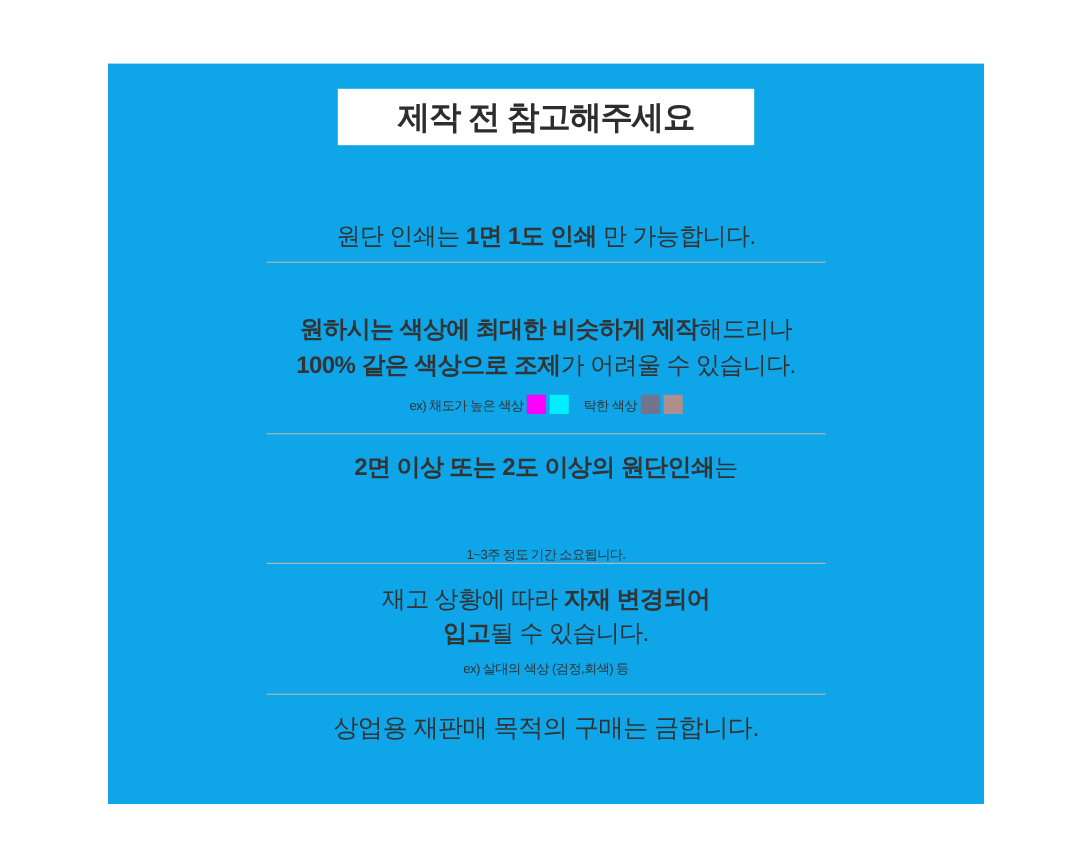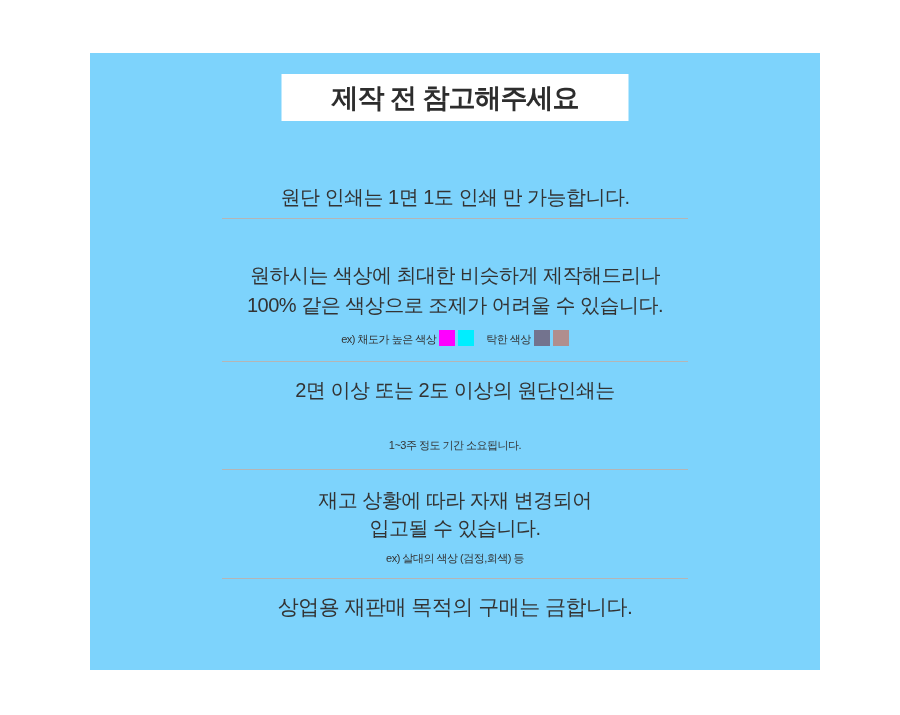--- a/index.html
+++ b/index.html
@@ -16,21 +16,21 @@
     width: 900px;
     height: 715px;
     background: #ffffff;
   }
   .panel {
     position: absolute;
     left: 90px;
     top: 53px;
     width: 730px;
     height: 617px;
-    background: #7dd3fc;
+    background: #0ea5e9;
   }
   .title-box {
     position: absolute;
     top: 21px;
     left: 50%;
     transform: translateX(-50%);
     width: 347px;
     height: 47px;
     background: #ffffff;
     display: flex;
@@ -45,21 +45,21 @@
   .line {
     position: absolute;
     left: 0;
     width: 100%;
     text-align: center;
     color: #333333;
     letter-spacing: -0.5px;
     white-space: nowrap;
   }
   .line .run { font-weight: 400; }
-  .line .run-bold { font-weight: 400; }
+  .line .run-bold { font-weight: 700; }
   .body  { font-size: 20px; line-height: 30px; }
   .small { font-size: 11px; line-height: 24px; }
   .big   { font-size: 21px; line-height: 30px; }
   .divider {
     position: absolute;
     left: 50%;
     transform: translateX(-50%);
     width: 466px;
     height: 1px;
     background: #b5b5b5;
@@ -100,21 +100,21 @@
     </div>
     <div class="line small" style="top:274px">
       <span class="run">ex) 채도가 높은 색상</span><span class="swatch" style="background: rgb(255, 0, 255);"></span><span class="swatch" style="background: rgb(0, 238, 255);"></span><span class="swatch-gap"></span><span class="run">탁한 색상</span><span class="swatch" style="background: rgb(115, 115, 142);"></span><span class="swatch" style="background: rgb(176, 142, 142);"></span>
     </div>
 
     <div class="divider" style="top:308px"></div>
 
     <div class="line body" style="top:322px">
       <span class="run-bold">2면 이상 또는 2도 이상의 원단인쇄</span><span class="run">는</span>
     </div>
-    <div class="line small" style="top:380px">
+    <div class="line small" style="top:398px">
       <span class="run">1~3주 정도 기간 소요됩니다.</span>
     </div>
 
     <div class="divider" style="top:416px"></div>
 
     <div class="line body" style="top:432px">
       <span class="run">재고 상황에 따라 </span><span class="run-bold">자재 변경되어</span>
     </div>
     <div class="line body" style="top:460px">
       <span class="run-bold">입고</span><span class="run">될 수 있습니다.</span>

